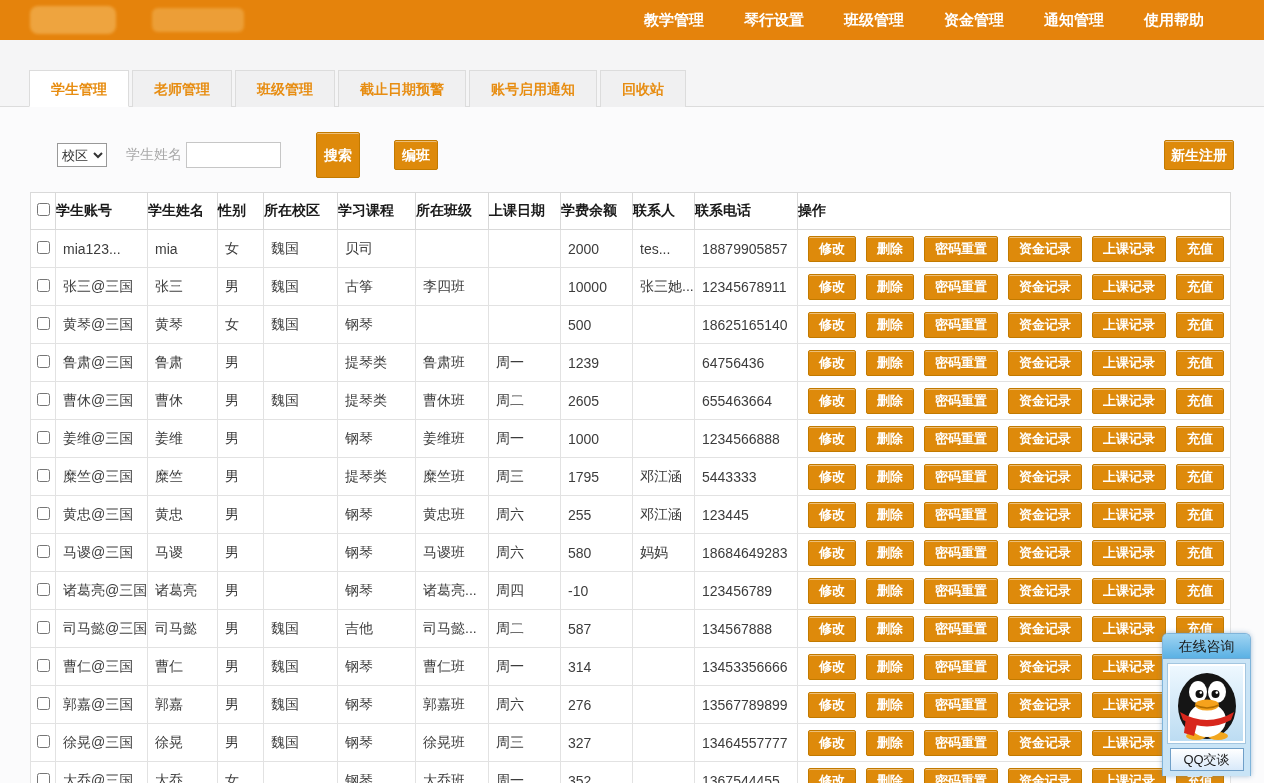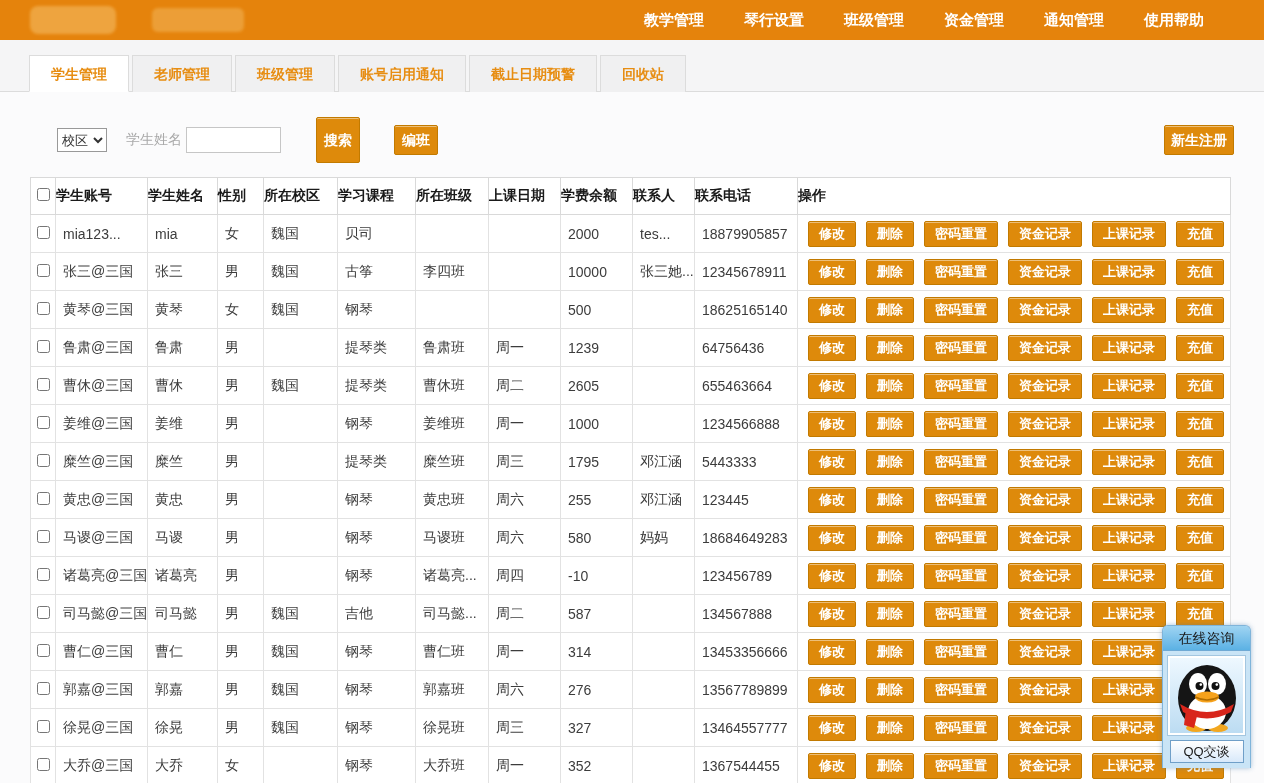--- a/index.html
+++ b/index.html
@@ -8,21 +8,21 @@
 
   
   .topbar { height:40px; background:#e5830c; display:flex; align-items:center; position:relative; }
   .logo-blob { background:#efa845; border-radius:8px; opacity:.9; filter:blur(1.5px); }
   .logo-blob.one { width:86px; height:28px; margin-left:30px; }
   .logo-blob.two { width:92px; height:24px; margin-left:36px; border-radius:6px; background:#eda23c; }
   .nav { margin-left:auto; display:flex; gap:40px; padding-right:60px; }
   .nav-item { color:#fff; font-size:15px; font-weight:bold; cursor:pointer; white-space:nowrap; }
 
   
-  .subheader { background:#f5f5f6; padding-top:15px; }
+  .subheader { background:#f5f5f6; padding-top:30px; }
   .tabs { display:flex; padding-left:29px; border-bottom:1px solid #dcdcdc; }
   .tab { height:37px; line-height:36px; padding:0 21px; font-size:14px; font-weight:bold;
          color:#e78d12; background:#f0f0f1; border:1px solid #dcdcdc; border-bottom:none;
          margin-right:3px; margin-bottom:-1px; cursor:pointer; white-space:nowrap; }
   .tab.active { background:#fff; border-bottom:1px solid #fff; }
 
   
   .content { padding:0 30px; }
   .toolbar { margin-top:33px; height:30px; display:flex; align-items:center; }
   .campus-select { width:50px; height:24px; font-size:13px; color:#333; border:1px solid #999;
@@ -43,21 +43,21 @@
   th { border:1px solid #d9d9d9; height:37px; font-size:14px; color:#1a1a1a; text-align:left;
        font-weight:bold; background:#fff; }
   td { border:1px solid #e2e2e2; height:38px; font-size:14px; color:#3c3c3c; padding:0 7px;
        background:#fff; overflow:hidden; white-space:nowrap; }
   td.ck, th.ck { text-align:center; padding:0; }
   input[type=checkbox] { width:13px; height:13px; }
   td.ops { padding-left:10px; }
   .row-btn { height:26px; font-size:13px; padding:0 10px; margin-right:10px; line-height:24px; }
 
   
-  .qq { position:absolute; right:13px; bottom:15px; width:89px; background:#c9e4f6;
+  .qq { position:absolute; right:13px; bottom:7px; width:89px; background:#c9e4f6;
         border:1px solid #7fb4da; border-bottom:none; border-radius:6px 6px 0 0;
         box-shadow:0 0 5px rgba(60,120,170,.45); z-index:50; }
   .qq-header { height:25px; line-height:25px; text-align:center; font-size:14px; color:#1a1a1a;
                background:linear-gradient(#9fd4f2,#5bb1e4); border-radius:5px 5px 0 0;
                border-bottom:1px solid #6fa9d4; }
   .qq-imgbox { width:77px; height:79px; margin:5px auto 5px; background:linear-gradient(#eef8ff,#bcdcf2);
                border:2px solid #fff; outline:1px solid #a3c6e0; display:flex; align-items:center;
                justify-content:center; }
   .qq-btn { display:block; width:74px; height:23px; margin:0 auto 5px; font-size:13px; color:#1a1a1a;
             background:linear-gradient(#ffffff,#d8e9fa); border:1px solid #6f9fc8; border-radius:0;
@@ -77,22 +77,22 @@
       <div class="nav-item">通知管理</div>
       <div class="nav-item">使用帮助</div>
     </div>
 </div>
 
 <div class="subheader">
   <div class="tabs">
       <div class="tab active">学生管理</div>
       <div class="tab">老师管理</div>
       <div class="tab">班级管理</div>
+      <div class="tab">截止日期预警</div>
       <div class="tab">账号启用通知</div>
-      <div class="tab">截止日期预警</div>
       <div class="tab">回收站</div>
     </div>
 </div>
 
 <div class="content">
 
   <div class="toolbar">
     <select class="campus-select">
       <option>校区</option>
     </select>

